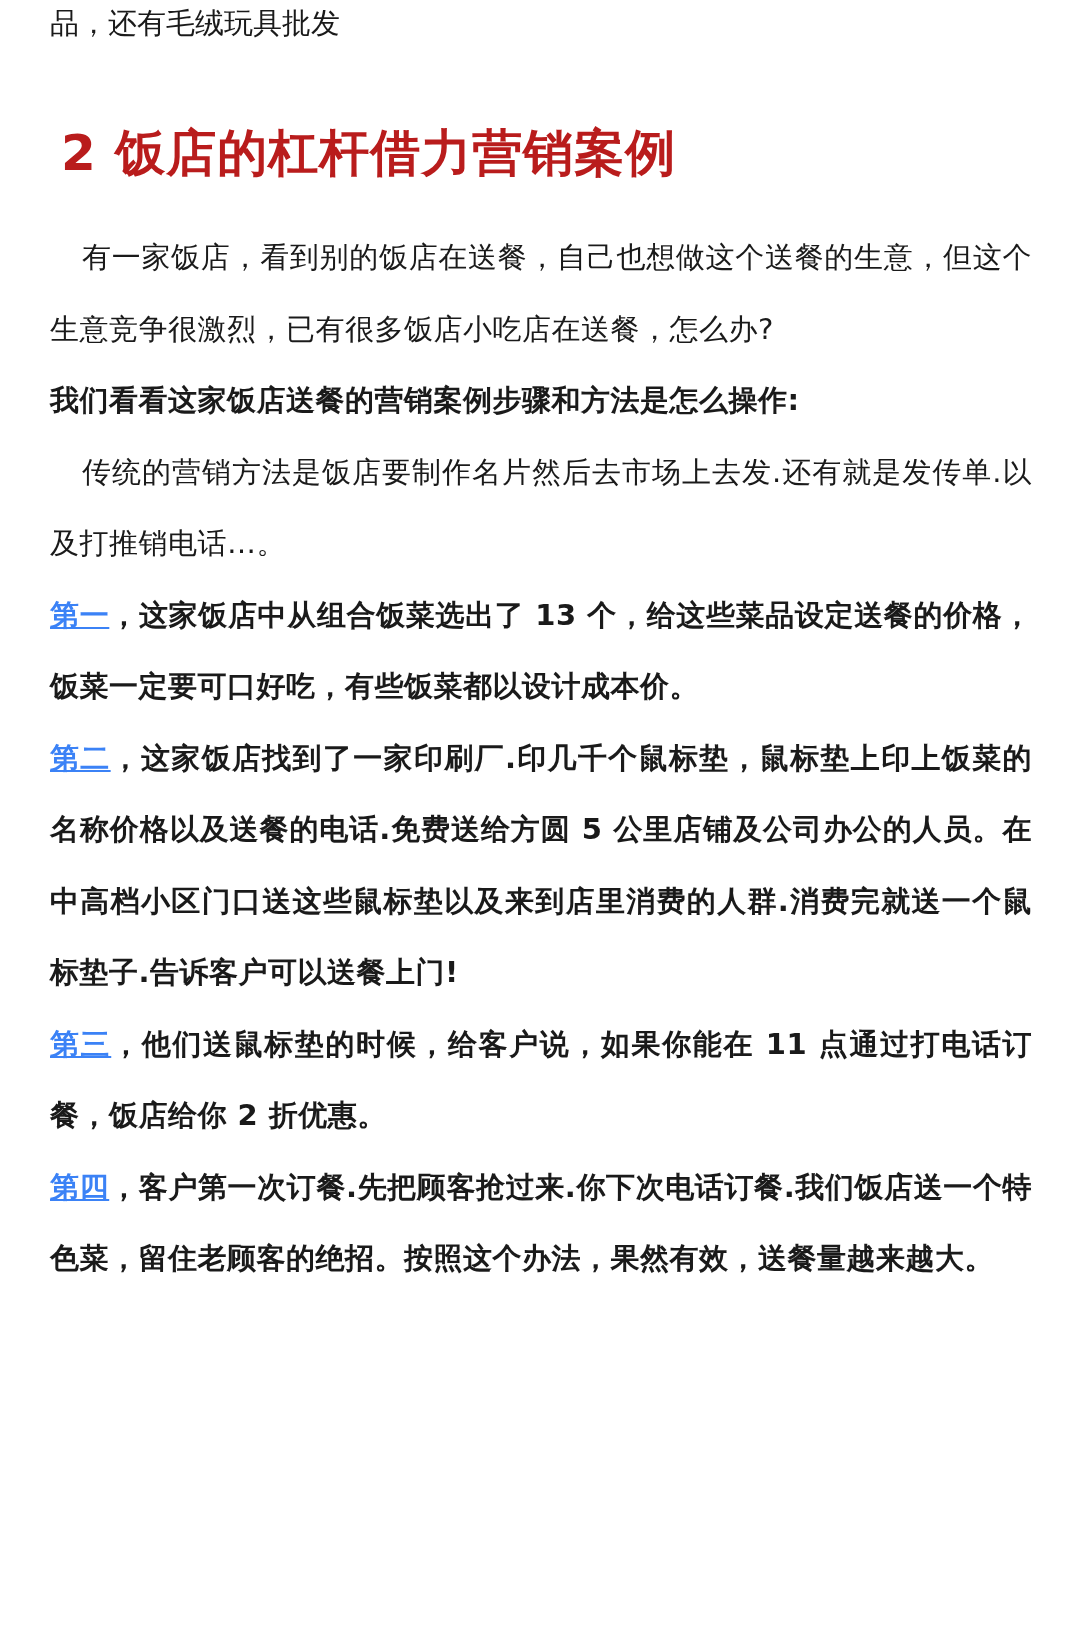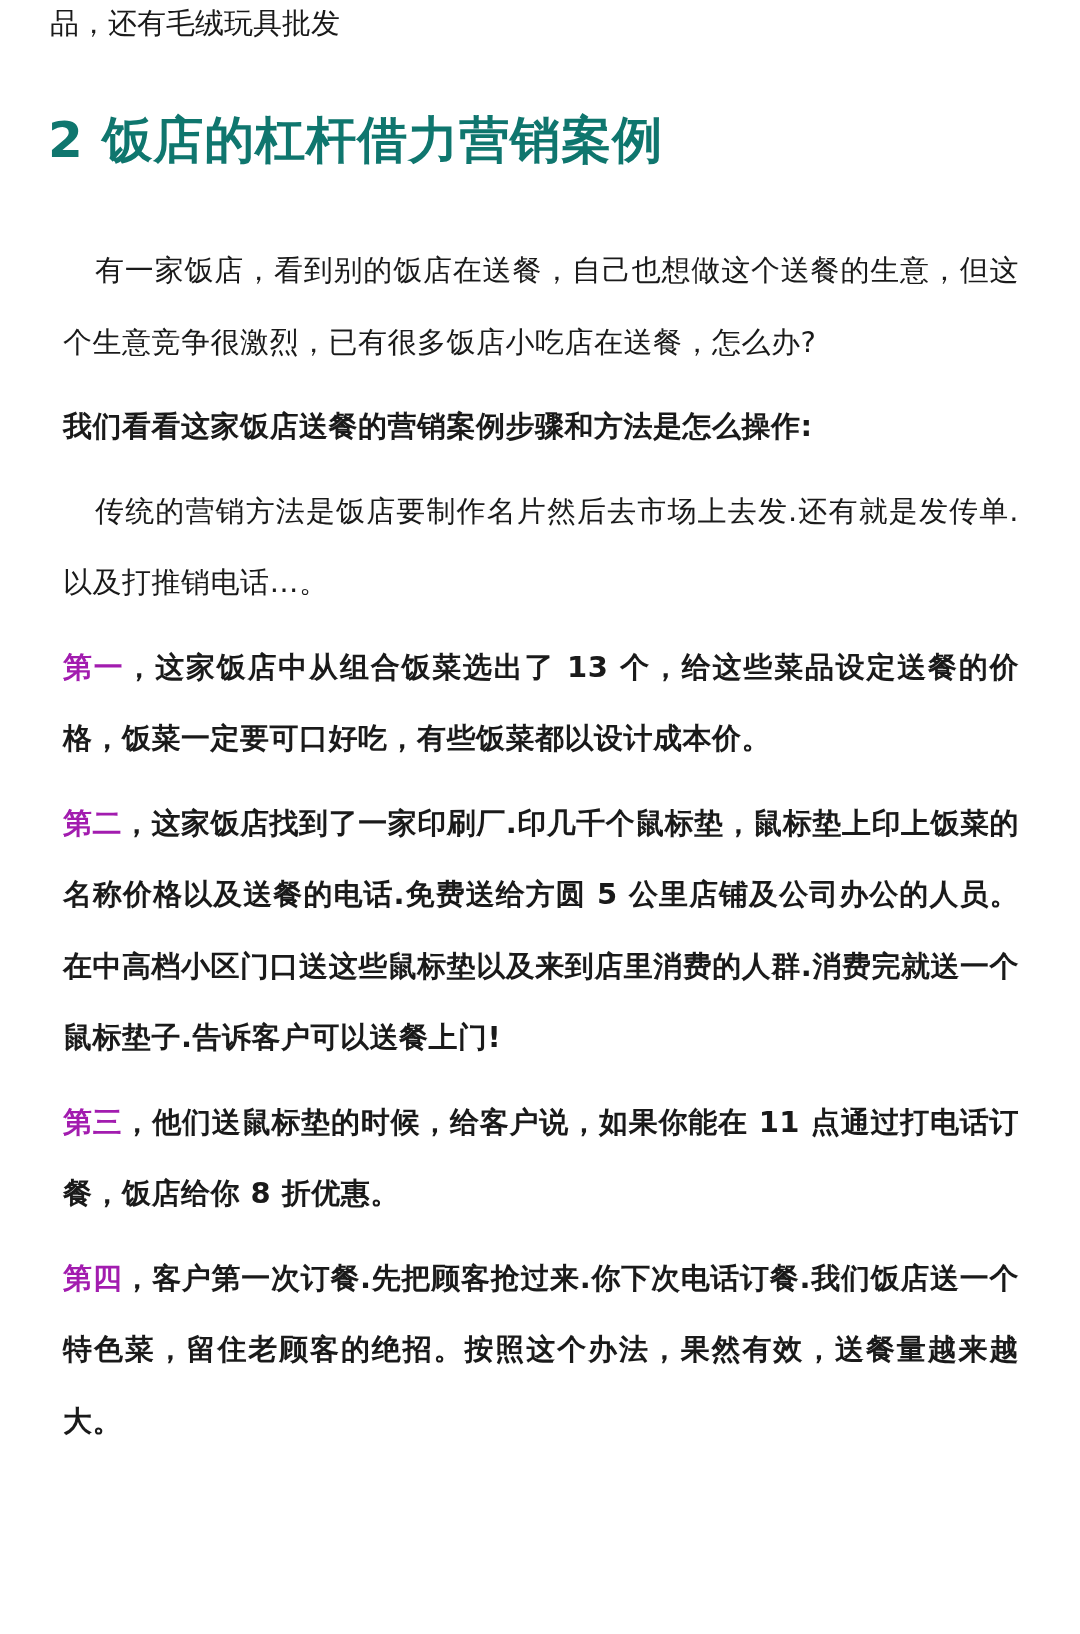--- a/index.html
+++ b/index.html
@@ -17,55 +17,55 @@
     }
     .page {
       position: absolute;
       left: 0;
       top: 0;
       width: 1080px;
       box-sizing: border-box;
       padding: 0 48px 0 50px;
     }
     .p {
-      margin: 13px;
+      margin: 0;
       font-size: 29px;
       line-height: 71.5px;
       letter-spacing: 0.5px;
       text-align: justify;
     }
     .p.indent { text-indent: 32px; }
     .p.bold { font-weight: bold; }
     .lead-fragment {
       position: absolute;
       top: -12px;
       left: 50px;
       font-size: 29px;
       line-height: 71.5px;
       margin: 0;
     }
     .heading {
       position: absolute;
       left: 48px;
       top: 100px;
-      margin: 0;
+      margin: 13px;
       font-size: 50px;
       font-weight: bold;
       line-height: 80px;
-      color: #0f766e;
+      color: #b91c1c;
       letter-spacing: 1px;
       text-align: right;
     }
     .body-block {
       position: absolute;
       left: 50px;
       top: 222px;
       width: 982px;
     }
-    .red { color: #a21caf; }
+    .red { color: #3b82f6; text-decoration: underline; }
   </style>
 </head>
 <body>
 
 <div class="page">
 
   <p class="lead-fragment">品，还有毛绒玩具批发</p>
 
   <h2 class="heading">2  饭店的杠杆借力营销案例</h2>
 
@@ -74,19 +74,19 @@
     <p class="p indent">有一家饭店，看到别的饭店在送餐，自己也想做这个送餐的生意，但这个生意竞争很激烈，已有很多饭店小吃店在送餐，怎么办?</p>
 
     <p class="p bold">我们看看这家饭店送餐的营销案例步骤和方法是怎么操作:</p>
 
     <p class="p indent">传统的营销方法是饭店要制作名片然后去市场上去发.还有就是发传单.以及打推销电话…。</p>
 
     <p class="p bold"><span class="red">第一</span><span>，这家饭店中从组合饭菜选出了 13 个，给这些菜品设定送餐的价格，饭菜一定要可口好吃，有些饭菜都以设计成本价。</span></p>
 
     <p class="p bold"><span class="red">第二</span><span>，这家饭店找到了一家印刷厂.印几千个鼠标垫，鼠标垫上印上饭菜的名称价格以及送餐的电话.免费送给方圆 5 公里店铺及公司办公的人员。在中高档小区门口送这些鼠标垫以及来到店里消费的人群.消费完就送一个鼠标垫子.告诉客户可以送餐上门!</span></p>
 
-    <p class="p bold"><span class="red">第三</span><span>，他们送鼠标垫的时候，给客户说，如果你能在 11 点通过打电话订餐，饭店给你 8 折优惠。</span></p>
+    <p class="p bold"><span class="red">第三</span><span>，他们送鼠标垫的时候，给客户说，如果你能在 11 点通过打电话订餐，饭店给你 2 折优惠。</span></p>
 
 
     <p class="p bold"><span class="red">第四</span><span>，客户第一次订餐.先把顾客抢过来.你下次电话订餐.我们饭店送一个特色菜，留住老顾客的绝招。按照这个办法，果然有效，送餐量越来越大。</span></p>
 
   </div>
 </div>
 
 </body></html>

